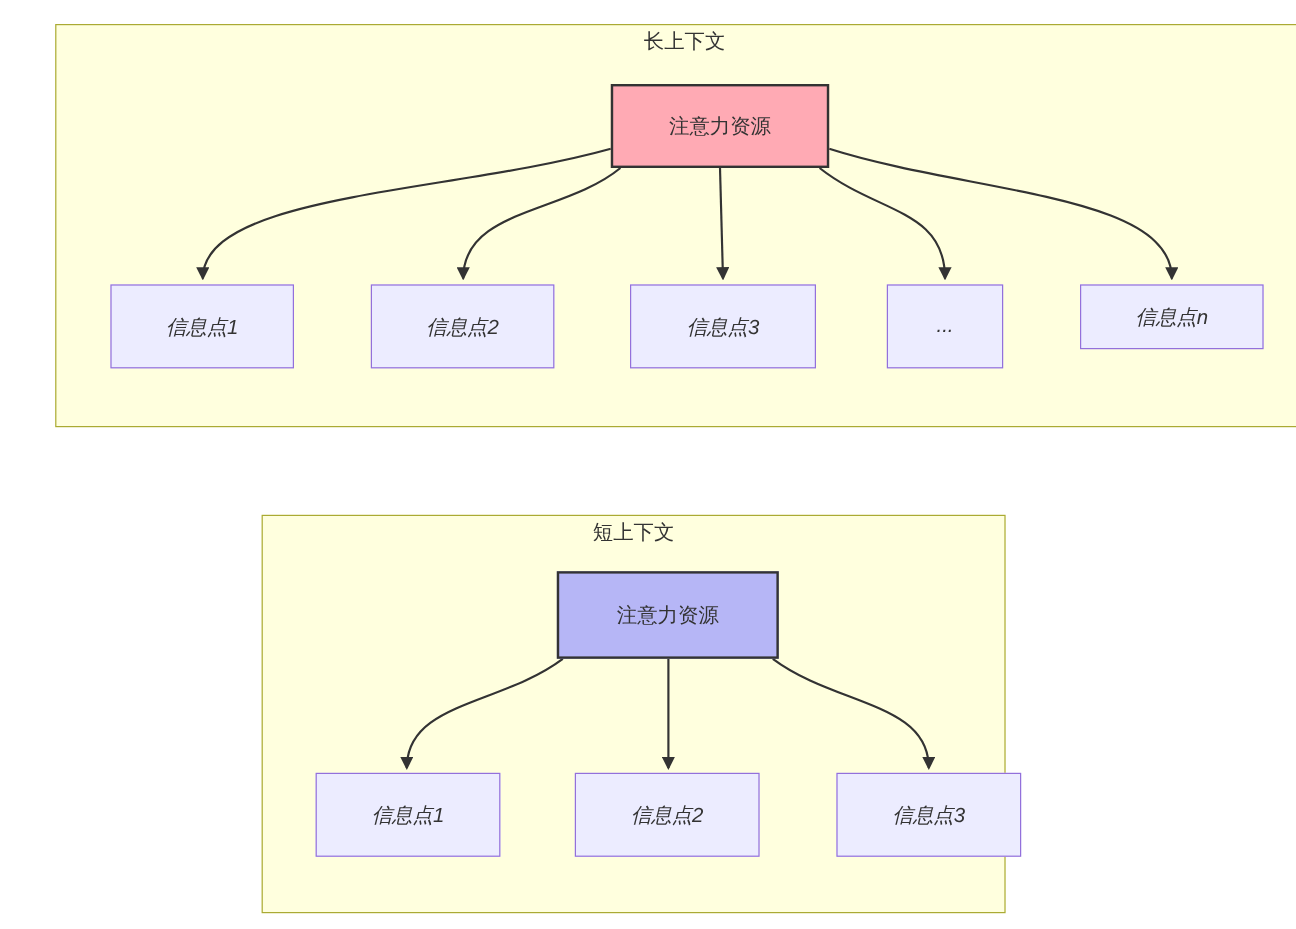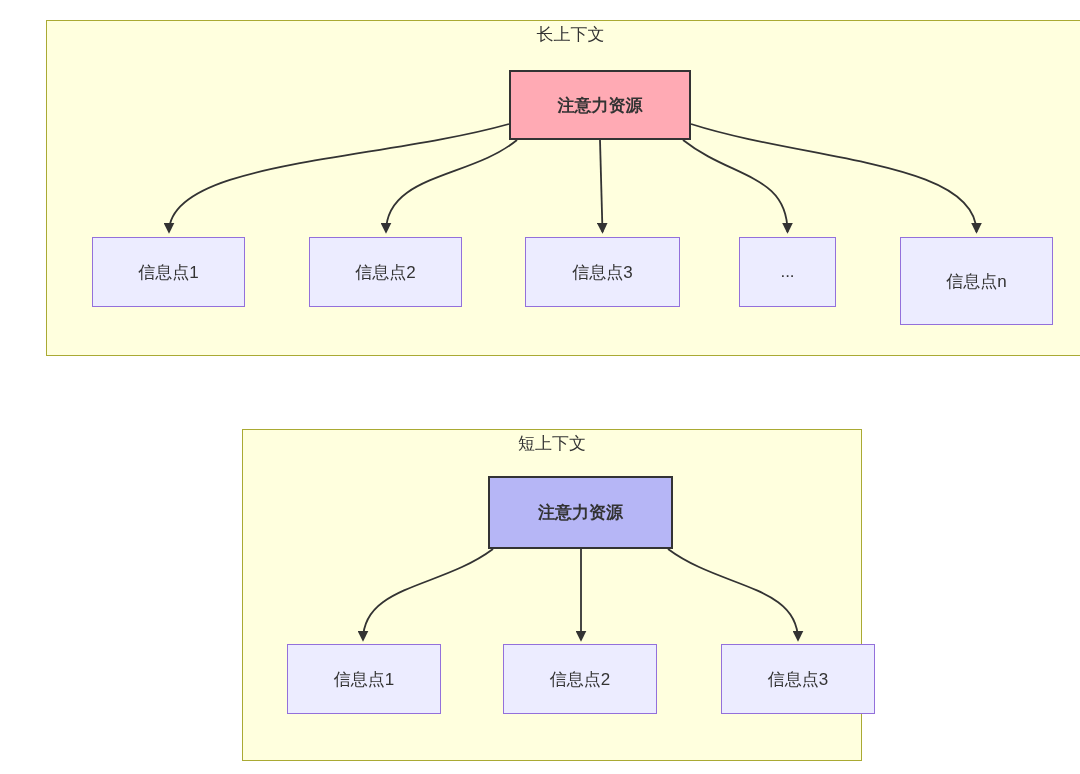--- a/index.html
+++ b/index.html
@@ -58,24 +58,24 @@
     display: flex;
     align-items: center;
     justify-content: center;
     font-size: 17px;
     color: var(--text-color);
     text-align: center;
   }
   .node.target {
     background: var(--node-fill);
     border: 1.5px solid var(--node-border);
+    font-style: italic;
   }
   .node.source {
     border: 2.5px solid var(--source-border);
-    font-weight: bold;
   }
   .node.source-long { background: var(--long-source-fill); }
   .node.source-short { background: var(--short-source-fill); }
 </style>
 </head>
 <body>
 
 <div>
 
   <section class="cluster" style="left:20px; top:20px; width:1049px; height:336px;">
@@ -94,24 +94,24 @@
     </svg>
 
     <div class="cluster-title">长上下文</div>
 
     <div class="node source source-long" style="left:462px; top:49px; width:182px; height:70px;">注意力资源</div>
 
     <div class="node target" style="left:45px; top:216px; width:153px; height:70px;">信息点1</div>
     <div class="node target" style="left:262px; top:216px; width:153px; height:70px;">信息点2</div>
     <div class="node target" style="left:478px; top:216px; width:155px; height:70px;">信息点3</div>
     <div class="node target" style="left:692px; top:216px; width:97px; height:70px;">...</div>
-    <div class="node target" style="left:853px; top:216px; width:153px; height:88px;">信息点n</div>
+    <div class="node target" style="left:853px; top:216px; width:153px; height:54px;">信息点n</div>
   </section>
 
-  <section class="cluster" style="left:216px; top:429px; width:620px; height:332px;">
+  <section class="cluster" style="left:192px; top:429px; width:620px; height:332px;">
 
     <svg class="edges" width="674" height="332" viewBox="0 0 674 332">
       <defs>
         <marker id="ah-short" viewBox="0 0 10 10" refX="8.5" refY="5" markerWidth="11" markerHeight="11" markerUnits="userSpaceOnUse" orient="auto">
           <path class="arrowhead-shape" d="M0,0 L10,5 L0,10 Z"></path>
         </marker>
       </defs>
       <path class="edge" d="M250,119 C198,158 120,155 120,210" marker-end="url(#ah-short)"></path>
       <path class="edge" d="M338,119 L338,210" marker-end="url(#ah-short)"></path>
       <path class="edge" d="M425,119 C477,158 555,155 555,210" marker-end="url(#ah-short)"></path>

